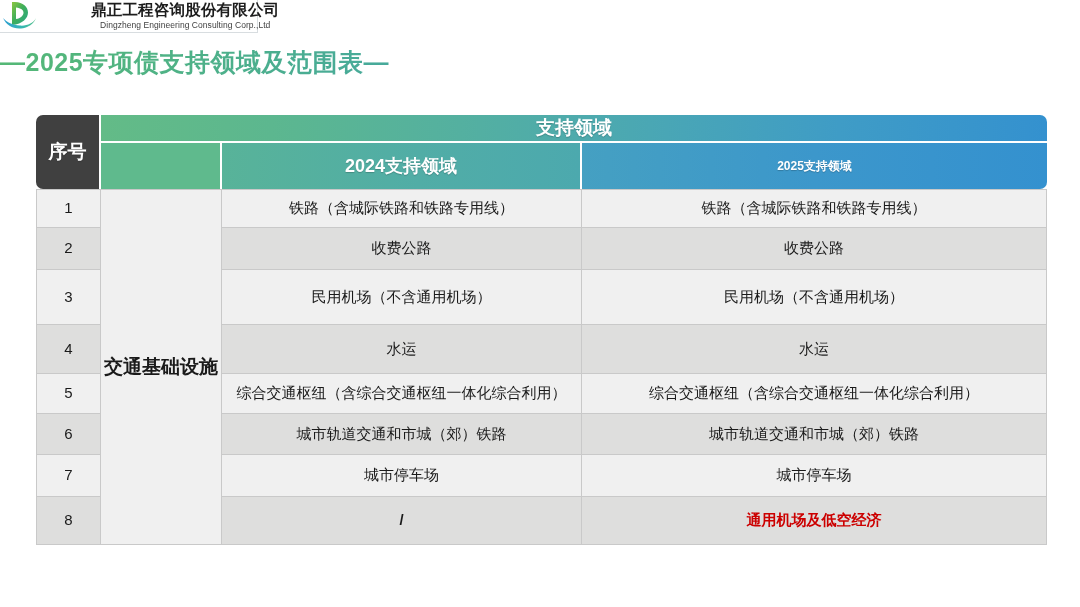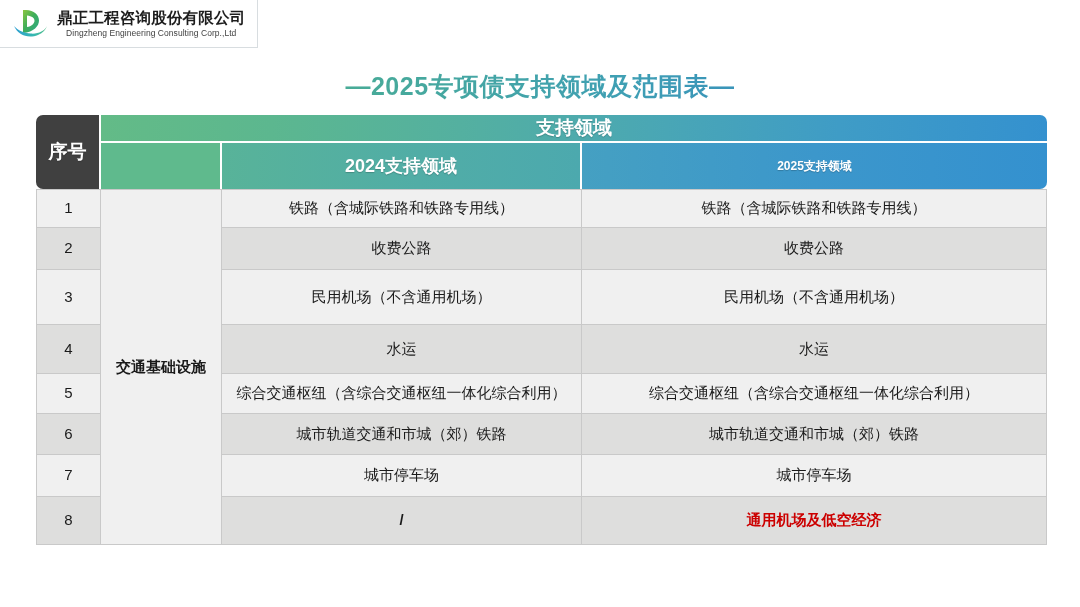--- a/index.html
+++ b/index.html
@@ -10,27 +10,28 @@
     background: #ffffff;
     font-family: "Liberation Sans", "DejaVu Sans", sans-serif;
     overflow: hidden;
   }
 
   
   #brand-bar {
     position: absolute;
     left: 0; top: 0;
     width: 258px;
-    height: 48px;
+    height: 33px;
     display: flex;
     align-items: center;
-    padding-left: 11px;
+    padding-left: 0;
     border-bottom: 1px solid #d8dde0;
     border-right: 1px solid #d8dde0;
     background: #ffffff;
+    gap: 45px;
   }
   #brand-logo { width: 40px; height: 38px; flex: none; margin-right: 6px; }
   #brand-text { display: flex; flex-direction: column; justify-content: center; }
   #brand-name-cn {
     font-size: 15.5px;
     font-weight: bold;
     color: #1d1d1d;
     letter-spacing: 0.2px;
     line-height: 18px;
     white-space: nowrap;
@@ -41,23 +42,22 @@
     line-height: 11px;
     letter-spacing: 0.05px;
     white-space: nowrap;
     margin-top: 1px;
     text-align: center;
   }
 
   
   #page-title {
     position: absolute;
-    left: 0; top: 70px;
+    left: 0; top: 46px;
     width: 1080px;
-    text-align: center;
     font-size: 25px;
     font-weight: bold;
     letter-spacing: 0.5px;
     background: linear-gradient(90deg, #55b876 0%, #4aad92 28%, #3f9fb4 58%, #2f7fc4 88%, #2c74c6 100%);
     -webkit-background-clip: text;
     background-clip: text;
     color: transparent;
     -webkit-text-fill-color: transparent;
     white-space: nowrap;
   }
@@ -124,21 +124,21 @@
   .body-cell {
     font-size: 15px;
     color: #1a1a1a;
     border-right: 1px solid #c9c9c9;
     border-bottom: 1px solid #c9c9c9;
     line-height: 1.35;
   }
   .body-cell.last-col { border-right: 1px solid #c9c9c9; }
   .seq-cell { font-size: 15px; }
   #cat-cell {
-    font-size: 15px;
+    font-size: 19px;
     font-weight: bold;
     background: #f0f0f0;
     color: #1a1a1a;
   }
   tr.odd .body-cell { background: #f0f0f0; }
   tr.even .body-cell { background: #dededd; }
   .cell-red { color: #cc0000; font-weight: bold; }
   .cell-bold { font-weight: bold; }
 
   tbody tr:first-child .body-cell { border-top: 1px solid #c9c9c9; }

